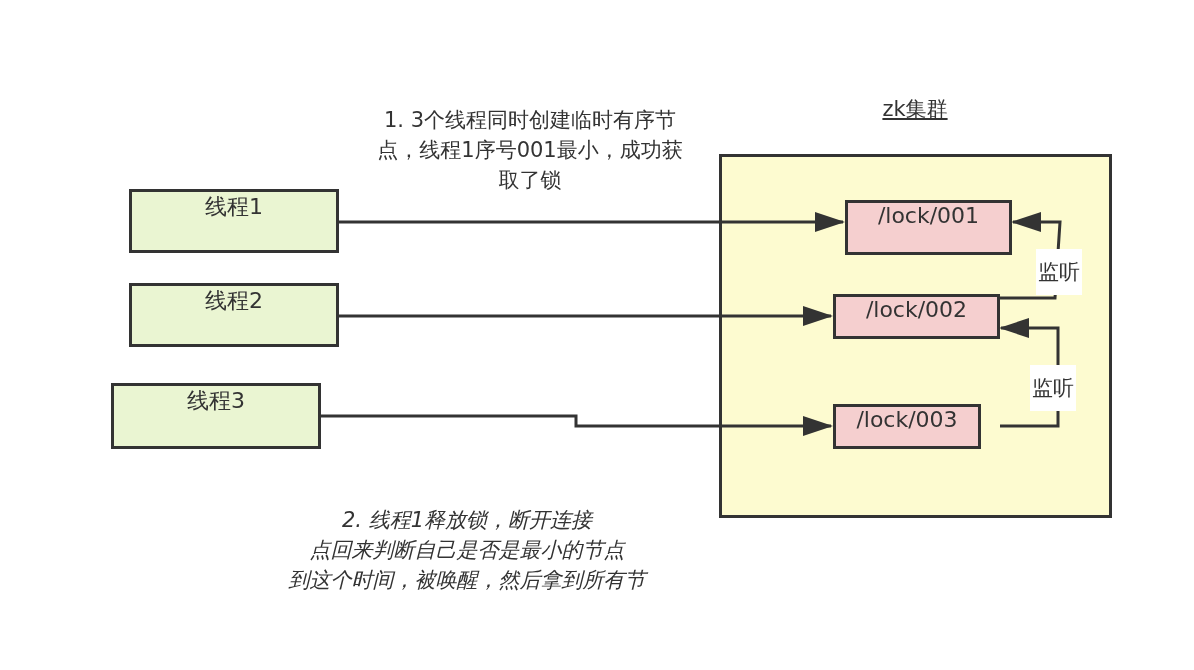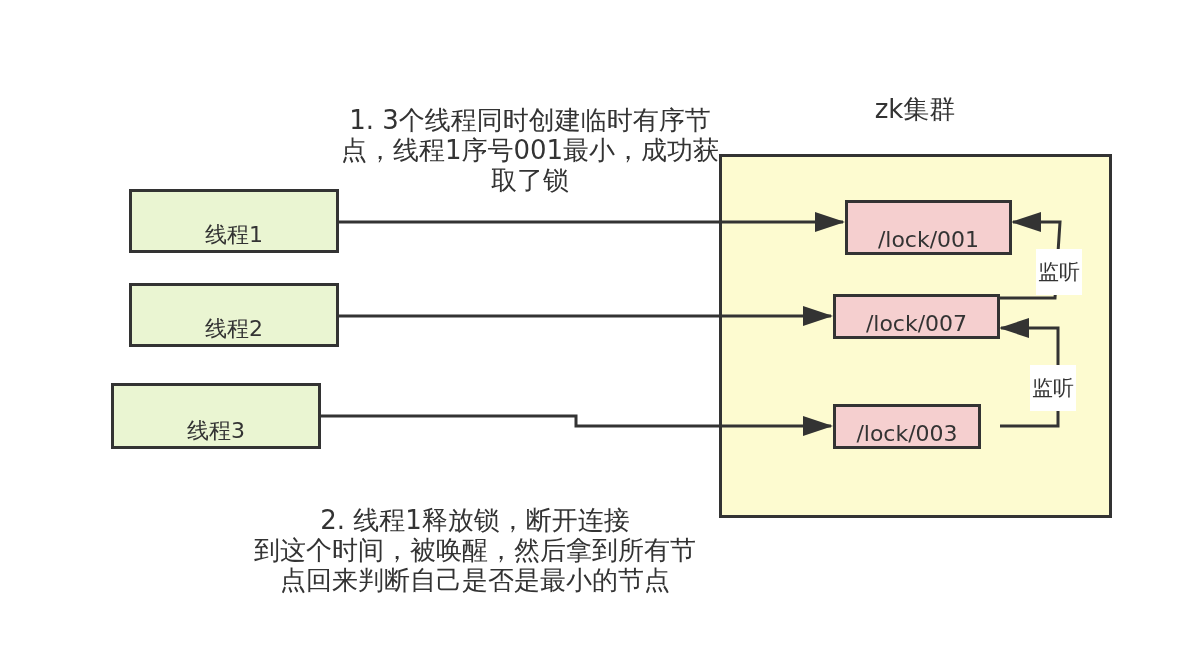--- a/index.html
+++ b/index.html
@@ -1,31 +1,31 @@
 <!DOCTYPE html>
 <html><head>
 <meta charset="utf-8">
 <style>
   html, body { margin: 0; padding: 0; background: #ffffff; }
   body { width: 1194px; height: 670px; position: relative; overflow: hidden;
          font-family: "DejaVu Sans", "Liberation Sans", sans-serif; color: #333; }
   svg.wires { position: absolute; left: 0; top: 0; }
   .box { position: absolute; box-sizing: border-box; border: 3px solid #333;
-         display: flex; align-items: flex-end; justify-content: center; }
+         display: flex; align-items: flex-start; justify-content: center; }
   .thread { background: #eaf5d2; font-size: 22px; color: #333; }
   .cluster { background: #fdfbd0; }
   .node { background: #f5cfcf; font-size: 22px; color: #333; }
-  .label { position: absolute; font-size: 26px; color: #333; text-align: center; line-height: 30px; }
+  .label { position: absolute; font-size: 21px; color: #333; text-align: center; line-height: 30px; }
   .listen { position: absolute; font-size: 21px; background: #ffffff; padding: 10px 2px; line-height: 26px; color: #333; }
 </style>
 </head>
 <body>
 
 <div class="box cluster" style="left:719px; top:154px; width:393px; height:364px;"></div>
-<div class="label" style="left:860px; top:94px; width:110px;">zk集群</div>
+<div class="label" style="left:860px; top:94px; width:110px;text-decoration:underline;">zk集群</div>
 
 <svg class="wires" width="1194" height="670">
   <defs>
     <marker id="arrow" markerWidth="10" markerHeight="10" refX="9" refY="5" orient="auto" markerUnits="userSpaceOnUse">
       <path d="M0,0 L10,5 L0,10 z" fill="#333"></path>
     </marker>
     <marker id="arrowL" viewBox="0 0 30 20" markerWidth="30" markerHeight="20" refX="28" refY="10" orient="auto" markerUnits="userSpaceOnUse">
       <path d="M0,0 L30,10 L0,20 z" fill="#333"></path>
     </marker>
   </defs>
@@ -43,32 +43,32 @@
   <span>线程2</span>
 </div>
 <div class="box thread" style="left:111px; top:383px; width:210px; height:66px;">
   <span>线程3</span>
 </div>
 
 <div class="box node" style="left:845px; top:200px; width:167px; height:55px;">
   <span>/lock/001</span>
 </div>
 <div class="box node" style="left:833px; top:294px; width:167px; height:45px;">
-  <span>/lock/007</span>
+  <span>/lock/002</span>
 </div>
 <div class="box node" style="left:833px; top:404px; width:148px; height:45px;">
   <span>/lock/003</span>
 </div>
 
 <div class="listen" style="left:1036px; top:249px;">监听</div>
 <div class="listen" style="left:1030px; top:365px;">监听</div>
 
 <div class="label" style="left:330px; top:105px; width:400px;">
   <div>1. 3个线程同时创建临时有序节</div>
   <div>点，线程1序号001最小，成功获</div>
   <div>取了锁</div>
 </div>
 
-<div class="label" style="left:240px; top:505px; width:470px;">
+<div class="label" style="left:232px; top:505px; width:470px;font-style:italic;">
   <div>2. 线程1释放锁，断开连接</div>
+  <div>点回来判断自己是否是最小的节点</div>
   <div>到这个时间，被唤醒，然后拿到所有节</div>
-  <div>点回来判断自己是否是最小的节点</div>
 </div>
 
 </body></html>

